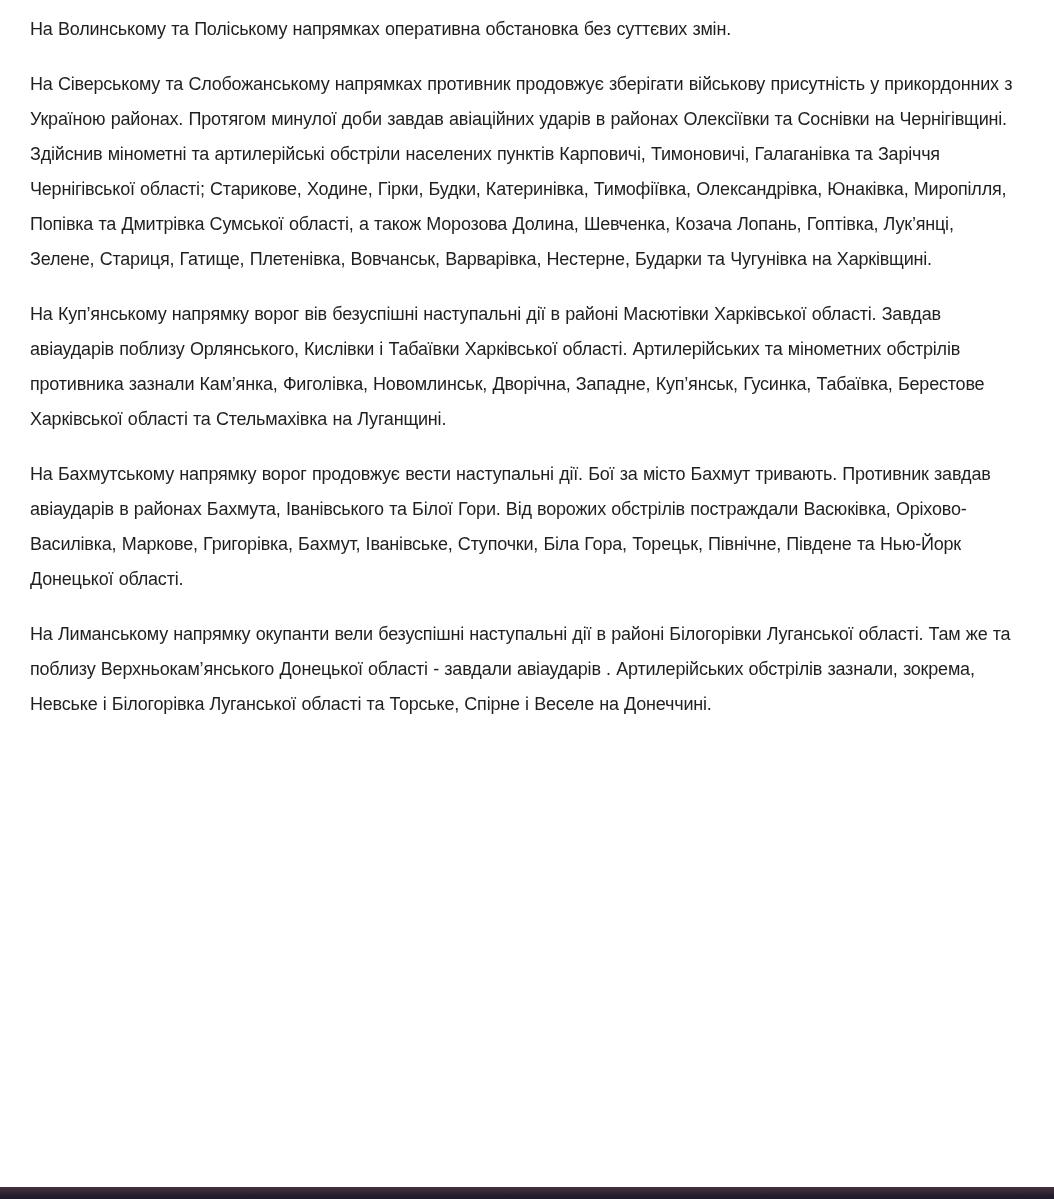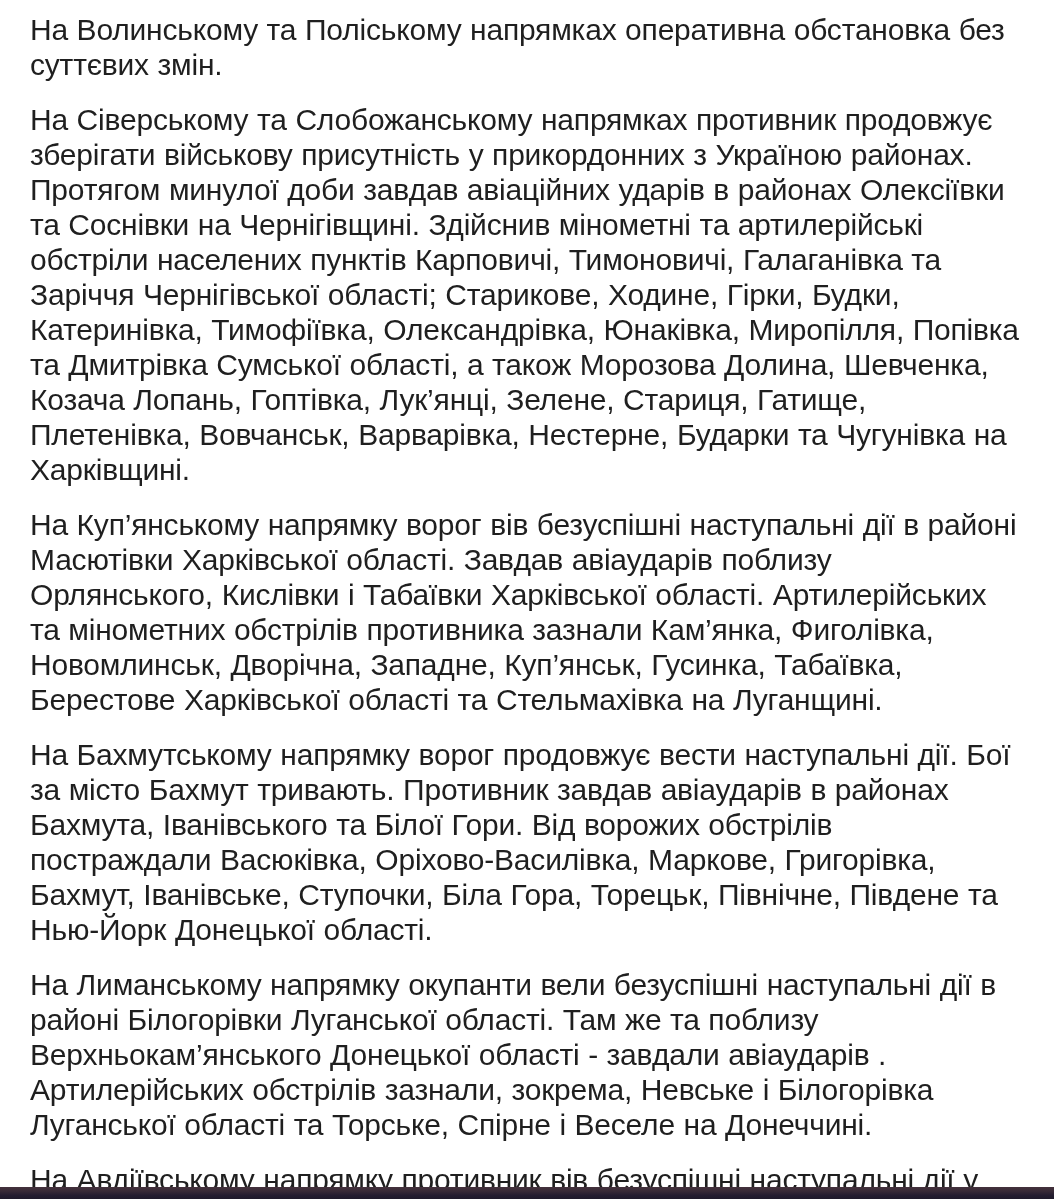--- a/index.html
+++ b/index.html
@@ -15,21 +15,21 @@
     font-family: "Liberation Sans", "DejaVu Sans", sans-serif;
   }
   .report {
     box-sizing: border-box;
     width: 1054px;
     padding: 12px 32px 0 30px;
     color: #1f1f1f;
   }
   .report p {
     margin: 0 0 20px 0;
-    font-size: 30px;
+    font-size: 18px;
     line-height: 35px;
     letter-spacing: -0.2px;
     font-weight: 400;
     max-width: 998px;
     word-spacing: 0.5px;
   }
   .image-strip {
     position: absolute;
     left: 0;
     bottom: 0;
@@ -40,16 +40,15 @@
 </style>
 </head>
 <body>
 
 <div class="report">
   <p>На Волинському та Поліському напрямках оперативна обстановка без суттєвих змін.</p>
   <p>На Сіверському та Слобожанському напрямках противник продовжує зберігати військову присутність у прикордонних з Україною районах. Протягом минулої доби завдав авіаційних ударів в районах Олексіївки та Соснівки на Чернігівщині. Здійснив мінометні та артилерійські обстріли населених пунктів Карповичі, Тимоновичі, Галаганівка та Заріччя Чернігівської області; Старикове, Ходине, Гірки, Будки, Катеринівка, Тимофіївка, Олександрівка, Юнаківка, Миропілля, Попівка та Дмитрівка Сумської області, а також Морозова Долина, Шевченка, Козача Лопань, Гоптівка, Лук’янці, Зелене, Стариця, Гатище, Плетенівка, Вовчанськ, Варварівка, Нестерне, Бударки та Чугунівка на Харківщині.</p>
   <p>На Куп’янському напрямку ворог вів безуспішні наступальні дії в районі Масютівки Харківської області. Завдав авіаударів поблизу Орлянського, Кислівки і Табаївки Харківської області. Артилерійських та мінометних обстрілів противника зазнали Кам’янка, Фиголівка, Новомлинськ, Дворічна, Западне, Куп’янськ, Гусинка, Табаївка, Берестове Харківської області та Стельмахівка на Луганщині.</p>
   <p>На Бахмутському напрямку ворог продовжує вести наступальні дії. Бої за місто Бахмут тривають. Противник завдав авіаударів в районах Бахмута, Іванівського та Білої Гори. Від ворожих обстрілів постраждали Васюківка, Оріхово-Василівка, Маркове, Григорівка, Бахмут, Іванівське, Ступочки, Біла Гора, Торецьк, Північне, Південе та Нью-Йорк Донецької області.</p>
   <p>На Лиманському напрямку окупанти вели безуспішні наступальні дії в районі Білогорівки Луганської області. Там же та поблизу Верхньокам’янського Донецької області - завдали авіаударів . Артилерійських обстрілів зазнали, зокрема, Невське і Білогорівка Луганської області та Торське, Спірне і Веселе на Донеччині.</p>
-  <p>На Авдіївському напрямку противник вів безуспішні наступальні дії у напрямках Новокалинового, Сєверного, Водяного та Первомайського. Протягом доби завдав авіаударів біля Авдіївки та Первомайського. Здійснив артилерійські</p>
 </div>
 
 <div class="image-strip"></div>
 
 </body></html>

